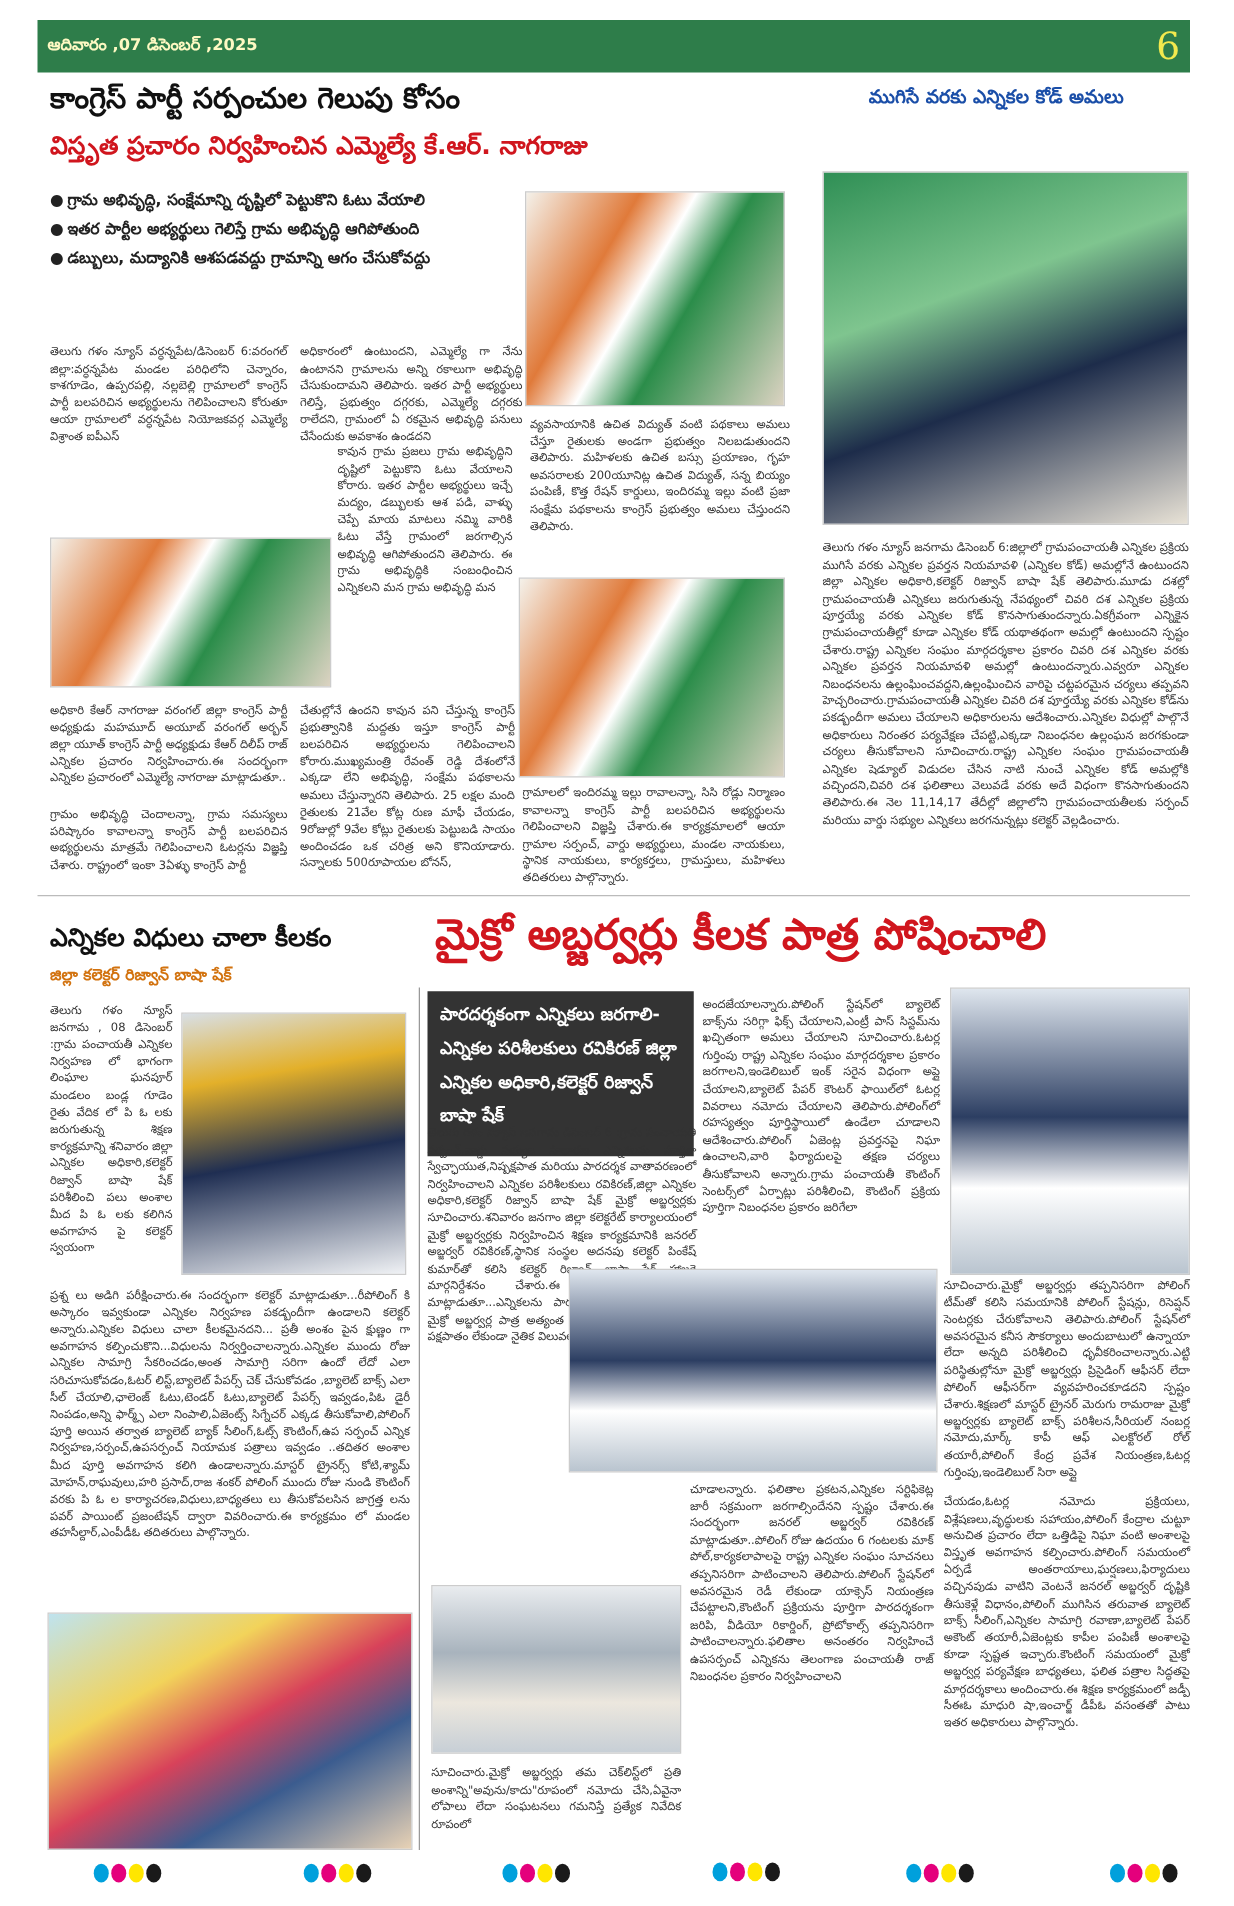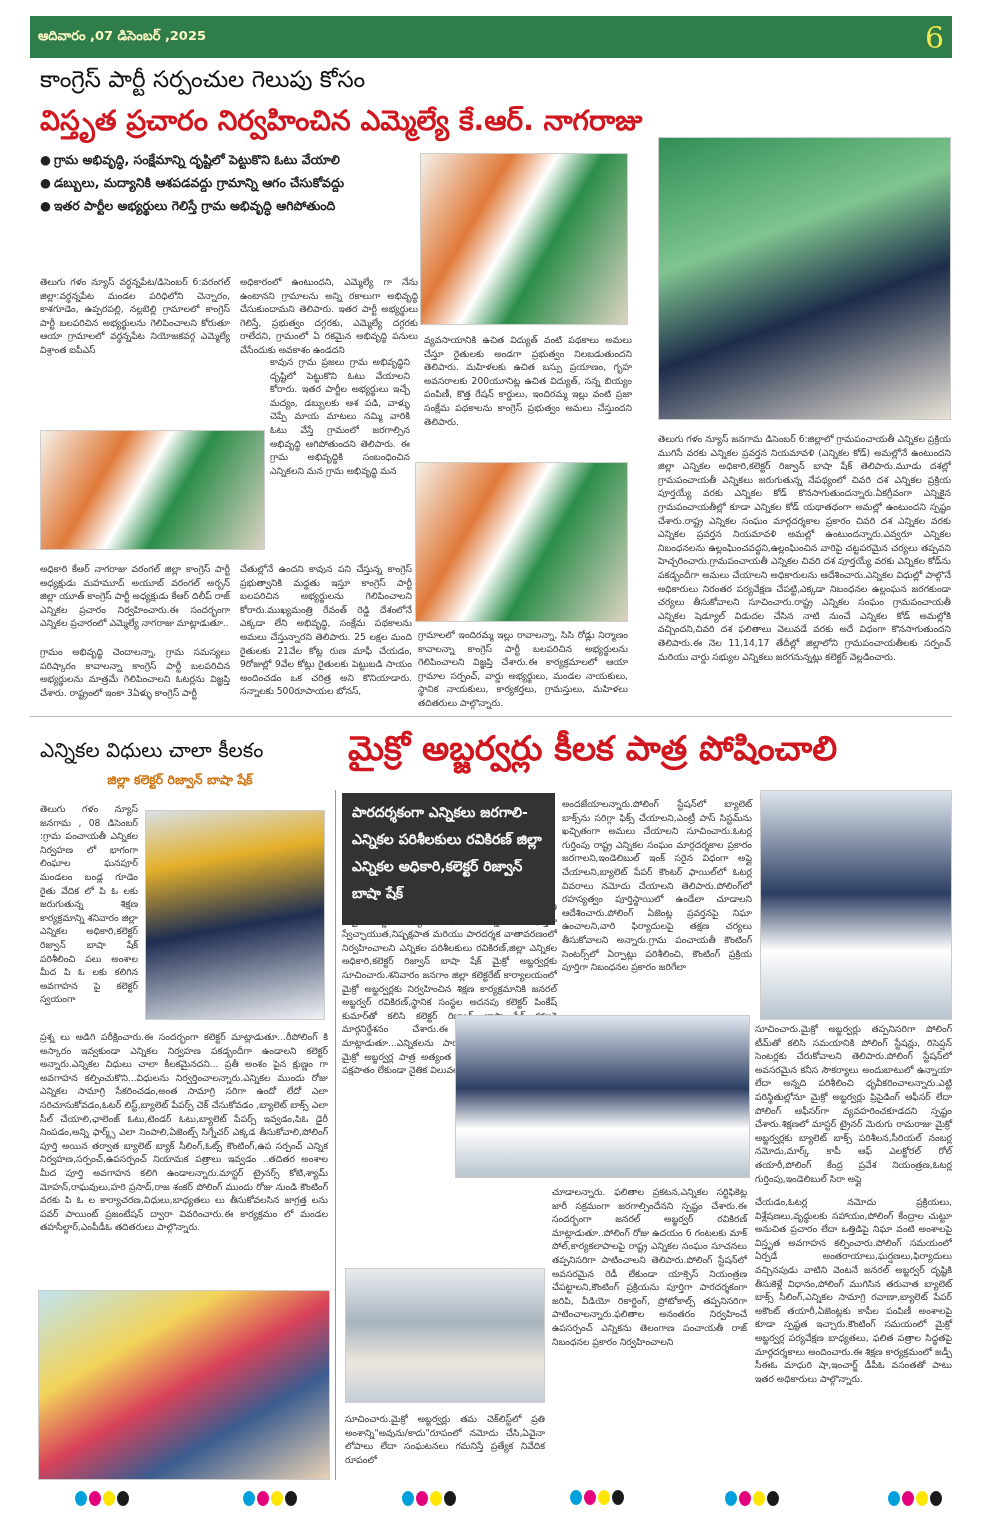--- a/index.html
+++ b/index.html
@@ -1,73 +1,74 @@
 <!DOCTYPE html>
 <html><head>
 <meta charset="utf-8">
 <style>
 *{box-sizing:border-box;margin:0;padding:0}
 body{width:987px;height:1525px;background:#fff;font-family:"DejaVu Sans",sans-serif;position:relative;overflow:hidden;color:#222}
 .abs{position:absolute}
 .header{left:30px;top:16px;width:922px;height:42px;background:#2e7d4a;display:flex;align-items:center;justify-content:space-between;padding:0 8px}
 .header .date{color:#fef9c3;font-size:13px;font-weight:bold}
 .header .pno{color:#f2e94e;font-family:"DejaVu Serif",serif;font-size:30px}
-.h1{font-size:23px;font-weight:normal;color:#111;white-space:nowrap}
-.h1red{font-size:28px;font-weight:bold;color:#d0161e;white-space:nowrap}
+.h1{font-size:23px;font-weight:bold;color:#111;white-space:nowrap}
+.h1red{font-size:20px;font-weight:bold;color:#d0161e;white-space:nowrap}
 .sidehead{color:#1a4ea8;font-size:15px;font-weight:bold;text-align:center;line-height:30px}
 .bullets div{font-size:12.5px;font-weight:bold;line-height:23px;white-space:nowrap}
 .bullets div:before{content:"\25CF";margin-right:3px}
 .txt{font-size:9.2px;line-height:13.6px;text-align:justify;color:#333}
 .photo{background:linear-gradient(135deg,#8fa3b8,#d7c9b0 40%,#6b7c93 70%,#c9b9a5);border:1px solid #ccc}
 .photo.green{background:linear-gradient(160deg,#2f8f55,#7fc58f 35%,#1d2c4a 60%,#e8e2d6)}
 .photo.crowd{background:linear-gradient(120deg,#f4f1ea,#e07a3a 30%,#ffffff 45%,#2b8d4a 60%,#dcd3c2)}
 .photo.meet{background:linear-gradient(180deg,#dfe6ee,#2c3e62 45%,#ffffff 70%,#b9c4cf)}
 .photo.hall{background:linear-gradient(180deg,#e9ecef,#a8b3bd 40%,#ece7de 70%,#c7cfd6)}
 .photo.class{background:linear-gradient(150deg,#bfe3ef,#f2d35a 30%,#d8425a 50%,#3b5c8f 70%,#e8d2b5)}
 .photo.portrait{background:linear-gradient(170deg,#d8dfe6,#e3b02a 25%,#1f2e52 55%,#f0f2f5)}
 .darkbox{background:#333;color:#fff;font-size:14px;font-weight:bold;line-height:27px;padding:6px 10px}
 .mikehead{font-size:34px;font-weight:bold;color:#d0161e;white-space:nowrap}
-.subhead{color:#d2720e;font-size:12.5px;font-weight:bold;text-align:center}
+.subhead{color:#d2720e;font-size:12.5px;font-weight:bold;text-align:left}
 .dots{display:flex;gap:2px}
 .dots span{width:12px;height:15px;border-radius:50%}
 .vrule{background:#999;width:1px}
 </style>
 </head>
 <body>
 
 <div class="abs header">
   <span class="date">ఆదివారం ,07 డిసెంబర్ ,2025</span>
   <span class="pno">6</span>
 </div>
 
 <div class="abs h1" style="left:40px;top:66px">కాంగ్రెస్ పార్టీ సర్పంచుల గెలుపు కోసం</div>
 <div class="abs h1red" style="left:40px;top:104px">విస్తృత ప్రచారం నిర్వహించిన ఎమ్మెల్యే కే.ఆర్. నాగరాజు</div>
 
 <div class="abs bullets" style="left:40px;top:148px;width:380px">
   <div>గ్రామ అభివృద్ధి, సంక్షేమాన్ని దృష్టిలో పెట్టుకొని ఓటు వేయాలి</div>
+  <div>ఇతర పార్టీల అభ్యర్థులు గెలిస్తే గ్రామ అభివృద్ధి ఆగిపోతుంది</div>
   <div>డబ్బులు, మద్యానికి ఆశపడవద్దు గ్రామాన్ని ఆగం చేసుకోవద్దు</div>
-  <div>ఇతర పార్టీల అభ్యర్థులు గెలిస్తే గ్రామ అభివృద్ధి ఆగిపోతుంది</div>
 </div>
 
 <div class="abs photo crowd" style="left:420px;top:153px;width:208px;height:172px"></div>
 
 <div class="abs txt" style="left:40px;top:275px;width:190px">తెలుగు గళం న్యూస్ వర్ధన్నపేట/డిసెంబర్ 6:వరంగల్ జిల్లా:వర్ధన్నపేట మండల పరిధిలోని చెన్నారం, కాశగూడెం, ఉప్పరపల్లి, నల్లబెల్లి గ్రామాలలో కాంగ్రెస్ పార్టీ బలపరిచిన అభ్యర్థులను గెలిపించాలని కోరుతూ ఆయా గ్రామాలలో వర్ధన్నపేట నియోజకవర్గ ఎమ్మెల్యే విశ్రాంత ఐపీఎస్</div>
 <div class="abs txt" style="left:240px;top:275px;width:178px">అధికారంలో ఉంటుందని, ఎమ్మెల్యే గా నేను ఉంటానని గ్రామాలను అన్ని రకాలుగా అభివృద్ధి చేసుకుందామని తెలిపారు. ఇతర పార్టీ అభ్యర్థులు గెలిస్తే, ప్రభుత్వం దగ్గరకు, ఎమ్మెల్యే దగ్గరకు రాలేదని, గ్రామంలో ఏ రకమైన అభివృద్ధి పనులు చేసేందుకు అవకాశం ఉండదని</div>
 <div class="abs txt" style="left:424px;top:333px;width:208px">వ్యవసాయానికి ఉచిత విద్యుత్ వంటి పథకాలు అమలు చేస్తూ రైతులకు అండగా ప్రభుత్వం నిలబడుతుందని తెలిపారు. మహిళలకు ఉచిత బస్సు ప్రయాణం, గృహ అవసరాలకు 200యూనిట్ల ఉచిత విద్యుత్, సన్న బియ్యం పంపిణీ, కొత్త రేషన్ కార్డులు, ఇందిరమ్మ ఇల్లు వంటి ప్రజా సంక్షేమ పథకాలను కాంగ్రెస్ ప్రభుత్వం అమలు చేస్తుందని తెలిపారు.</div>
 
 <div class="abs photo crowd" style="left:40px;top:430px;width:225px;height:120px"></div>
 <div class="abs txt" style="left:270px;top:355px;width:140px">కావున గ్రామ ప్రజలు గ్రామ అభివృద్ధిని దృష్టిలో పెట్టుకొని ఓటు వేయాలని కోరారు. ఇతర పార్టీల అభ్యర్థులు ఇచ్చే మద్యం, డబ్బులకు ఆశ పడి, వాళ్ళు చెప్పే మాయ మాటలు నమ్మి వారికి ఓటు వేస్తే గ్రామంలో జరగాల్సిన అభివృద్ధి ఆగిపోతుందని తెలిపారు. ఈ గ్రామ అభివృద్ధికి సంబంధించిన ఎన్నికలని మన గ్రామ అభివృద్ధి మన</div>
 <div class="abs photo crowd" style="left:415px;top:462px;width:213px;height:160px"></div>
 
 <div class="abs txt" style="left:40px;top:562px;width:190px">అధికారి కేఆర్ నాగరాజు వరంగల్ జిల్లా కాంగ్రెస్ పార్టీ అధ్యక్షుడు మహమూద్ అయూబ్ వరంగల్ అర్బన్ జిల్లా యూత్ కాంగ్రెస్ పార్టీ అధ్యక్షుడు కేఆర్ దిలీప్ రాజ్ ఎన్నికల ప్రచారం నిర్వహించారు.ఈ సందర్భంగా ఎన్నికల ప్రచారంలో ఎమ్మెల్యే నాగరాజు మాట్లాడుతూ..</div>
 <div class="abs txt" style="left:40px;top:645px;width:190px">గ్రామం అభివృద్ధి చెందాలన్నా, గ్రామ సమస్యలు పరిష్కారం కావాలన్నా కాంగ్రెస్ పార్టీ బలపరిచిన అభ్యర్థులను మాత్రమే గెలిపించాలని ఓటర్లను విజ్ఞప్తి చేశారు. రాష్ట్రంలో ఇంకా 3ఏళ్ళు కాంగ్రెస్ పార్టీ</div>
 <div class="abs txt" style="left:240px;top:562px;width:172px">చేతుల్లోనే ఉందని కావున పని చేస్తున్న కాంగ్రెస్ ప్రభుత్వానికి మద్దతు ఇస్తూ కాంగ్రెస్ పార్టీ బలపరిచిన అభ్యర్థులను గెలిపించాలని కోరారు.ముఖ్యమంత్రి రేవంత్ రెడ్డి దేశంలోనే ఎక్కడా లేని అభివృద్ధి, సంక్షేమ పథకాలను అమలు చేస్తున్నారని తెలిపారు. 25 లక్షల మంది రైతులకు 21వేల కోట్ల రుణ మాఫీ చేయడం, 9రోజుల్లో 9వేల కోట్లు రైతులకు పెట్టుబడి సాయం అందించడం ఒక చరిత్ర అని కొనియాడారు. సన్నాలకు 500రూపాయల బోనస్,</div>
 <div class="abs txt" style="left:418px;top:628px;width:210px">గ్రామాలలో ఇందిరమ్మ ఇల్లు రావాలన్నా, సిసి రోడ్లు నిర్మాణం కావాలన్నా కాంగ్రెస్ పార్టీ బలపరిచిన అభ్యర్థులను గెలిపించాలని విజ్ఞప్తి చేశారు.ఈ కార్యక్రమాలలో ఆయా గ్రామాల సర్పంచ్, వార్డు అభ్యర్థులు, మండల నాయకులు, స్థానిక నాయకులు, కార్యకర్తలు, గ్రామస్తులు, మహిళలు తదితరులు పాల్గొన్నారు.</div>
 
 <div class="abs sidehead" style="left:632px;top:62px;width:330px">
+  <div>ముగిసే వరకు ఎన్నికల కోడ్ అమలు</div>
 </div>
 <div class="abs photo green" style="left:658px;top:137px;width:293px;height:283px"></div>
 <div class="abs txt" style="left:658px;top:432px;width:293px">తెలుగు గళం న్యూస్ జనగామ డిసెంబర్ 6:జిల్లాలో గ్రామపంచాయతీ ఎన్నికల ప్రక్రియ ముగిసే వరకు ఎన్నికల ప్రవర్తన నియమావళి (ఎన్నికల కోడ్) అమల్లోనే ఉంటుందని జిల్లా ఎన్నికల అధికారి,కలెక్టర్ రిజ్వాన్ బాషా షేక్ తెలిపారు.మూడు దశల్లో గ్రామపంచాయతీ ఎన్నికలు జరుగుతున్న నేపథ్యంలో చివరి దశ ఎన్నికల ప్రక్రియ పూర్తయ్యే వరకు ఎన్నికల కోడ్ కొనసాగుతుందన్నారు.ఏకగ్రీవంగా ఎన్నికైన గ్రామపంచాయతీల్లో కూడా ఎన్నికల కోడ్ యథాతథంగా అమల్లో ఉంటుందని స్పష్టం చేశారు.రాష్ట్ర ఎన్నికల సంఘం మార్గదర్శకాల ప్రకారం చివరి దశ ఎన్నికల వరకు ఎన్నికల ప్రవర్తన నియమావళి అమల్లో ఉంటుందన్నారు.ఎవ్వరూ ఎన్నికల నిబంధనలను ఉల్లంఘించవద్దని,ఉల్లంఘించిన వారిపై చట్టపరమైన చర్యలు తప్పవని హెచ్చరించారు.గ్రామపంచాయతీ ఎన్నికల చివరి దశ పూర్తయ్యే వరకు ఎన్నికల కోడ్‌ను పకడ్బందీగా అమలు చేయాలని అధికారులను ఆదేశించారు.ఎన్నికల విధుల్లో పాల్గొనే అధికారులు నిరంతర పర్యవేక్షణ చేపట్టి,ఎక్కడా నిబంధనల ఉల్లంఘన జరగకుండా చర్యలు తీసుకోవాలని సూచించారు.రాష్ట్ర ఎన్నికల సంఘం గ్రామపంచాయతీ ఎన్నికల షెడ్యూల్ విడుదల చేసిన నాటి నుంచే ఎన్నికల కోడ్ అమల్లోకి వచ్చిందని,చివరి దశ ఫలితాలు వెలువడే వరకు అదే విధంగా కొనసాగుతుందని తెలిపారు.ఈ నెల 11,14,17 తేదీల్లో జిల్లాలోని గ్రామపంచాయతీలకు సర్పంచ్ మరియు వార్డు సభ్యుల ఎన్నికలు జరగనున్నట్లు కలెక్టర్ వెల్లడించారు.</div>
 
 <div class="abs" style="left:30px;top:716px;width:922px;height:1px;background:#bbb"></div>
 
 <div class="abs h1" style="left:40px;top:738px;font-size:20px">ఎన్నికల విధులు చాలా కీలకం</div>
 <div class="abs subhead" style="left:40px;top:772px;width:280px">జిల్లా కలెక్టర్ రిజ్వాన్ బాషా షేక్</div>
 <div class="abs txt" style="left:40px;top:802px;width:98px">తెలుగు గళం న్యూస్ జనగామ , 08 డిసెంబర్ :గ్రామ పంచాయతీ ఎన్నికల నిర్వహణ లో భాగంగా లింఘాల ఘనపూర్ మండలం బండ్ల గూడెం రైతు వేదిక లో పి ఓ లకు జరుగుతున్న శిక్షణ కార్యక్రమాన్ని శనివారం జిల్లా ఎన్నికల అధికారి,కలెక్టర్ రిజ్వాన్ బాషా షేక్ పరిశీలించి పలు అంశాల మీద పి ఓ లకు కలిగిన అవగాహన పై కలెక్టర్ స్వయంగా</div>
 <div class="abs photo portrait" style="left:145px;top:810px;width:180px;height:210px"></div>

